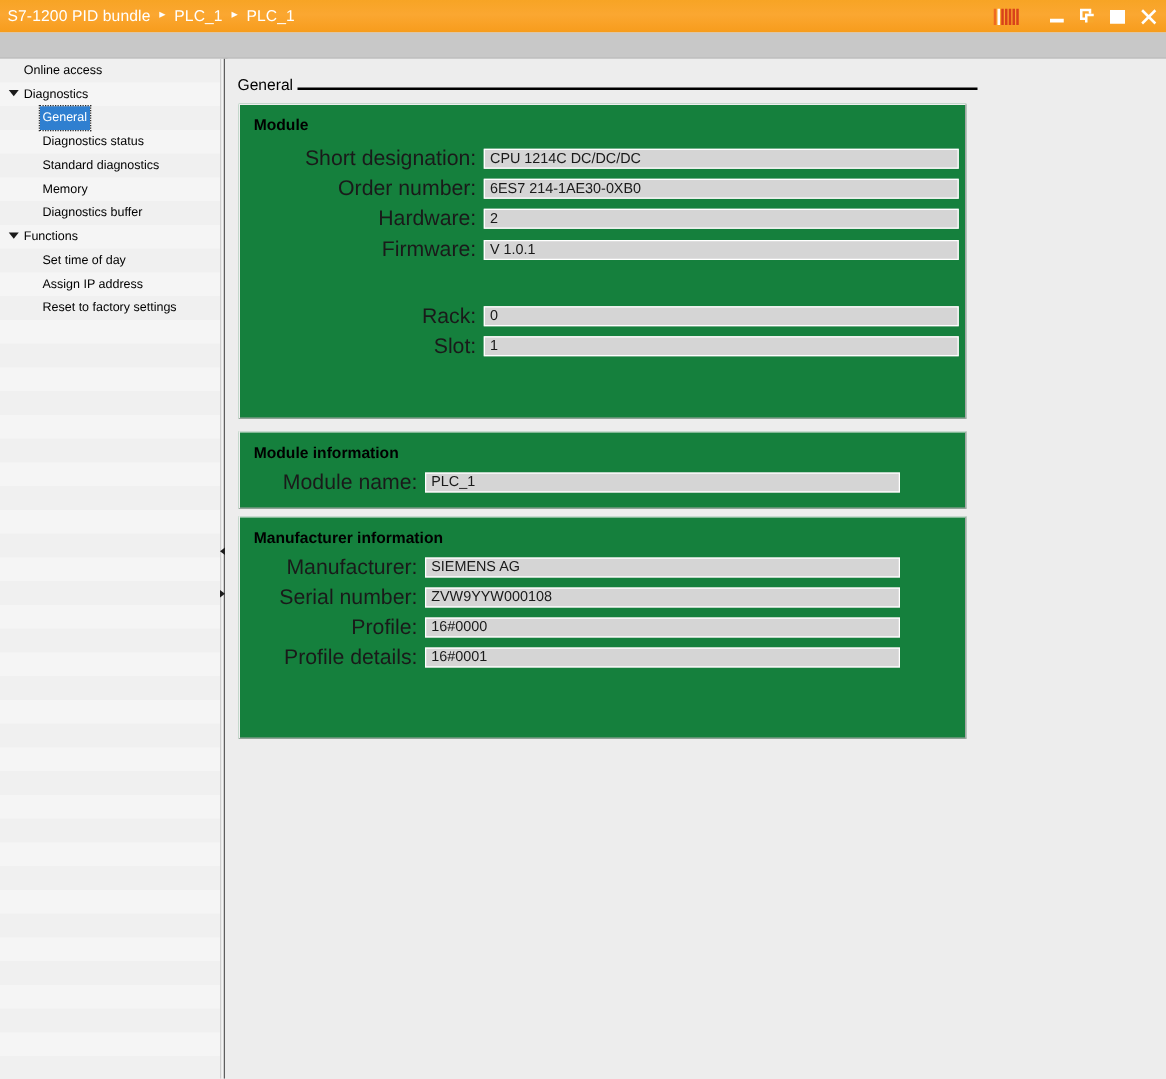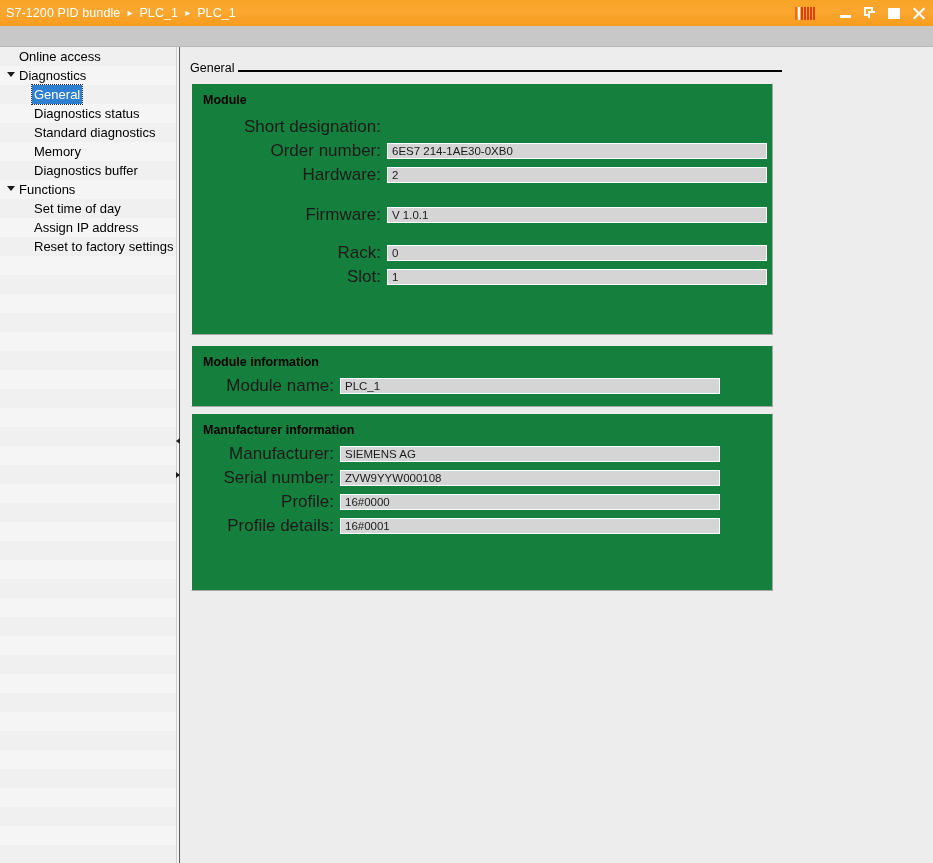--- a/index.html
+++ b/index.html
@@ -158,21 +158,21 @@
   }
   .twisty {
     position: absolute;
     left: 7px; top: 6px;
     width: 0; height: 0;
     border-left: 4.5px solid transparent;
     border-right: 4.5px solid transparent;
     border-top: 5px solid #1b1b1b;
   }
   .node-label {
-    font-size: 13px;
+    font-size: 10px;
     color: #000;
     line-height: 19px;
   }
   .lvl1 .node-label { margin-left: 19px; }
   .lvl2 .node-label { margin-left: 34px; }
   .node.selected .node-label {
     background: #2f7fd0;
     color: #ffffff;
     outline: 1px dotted #2c2c2c;
     padding: 0 2px;
@@ -438,30 +438,31 @@
 
   <div id="page-heading">
     <span class="htext">General</span>
     <span class="hrule"></span>
   </div>
 
   <div class="panel" id="panel-module">
     <div class="panel-title">Module</div>
     <div class="field-row" style="top:33px;">
       <span class="field-label">Short designation:</span>
+      <span class="field-input">CPU 1214C DC/DC/DC</span>
     </div>
     <div class="field-row" style="top:57px;">
       <span class="field-label">Order number:</span>
       <span class="field-input">6ES7 214-1AE30-0XB0</span>
     </div>
     <div class="field-row" style="top:81px;">
       <span class="field-label">Hardware:</span>
       <span class="field-input">2</span>
     </div>
-    <div class="field-row" style="top:121px;justify-content:center;">
+    <div class="field-row" style="top:106px;justify-content:center;">
       <span class="field-label">Firmware:</span>
       <span class="field-input">V 1.0.1</span>
     </div>
     <div class="field-row" style="top:159px;">
       <span class="field-label">Rack:</span>
       <span class="field-input">0</span>
     </div>
     <div class="field-row" style="top:183px;">
       <span class="field-label">Slot:</span>
       <span class="field-input">1</span>

